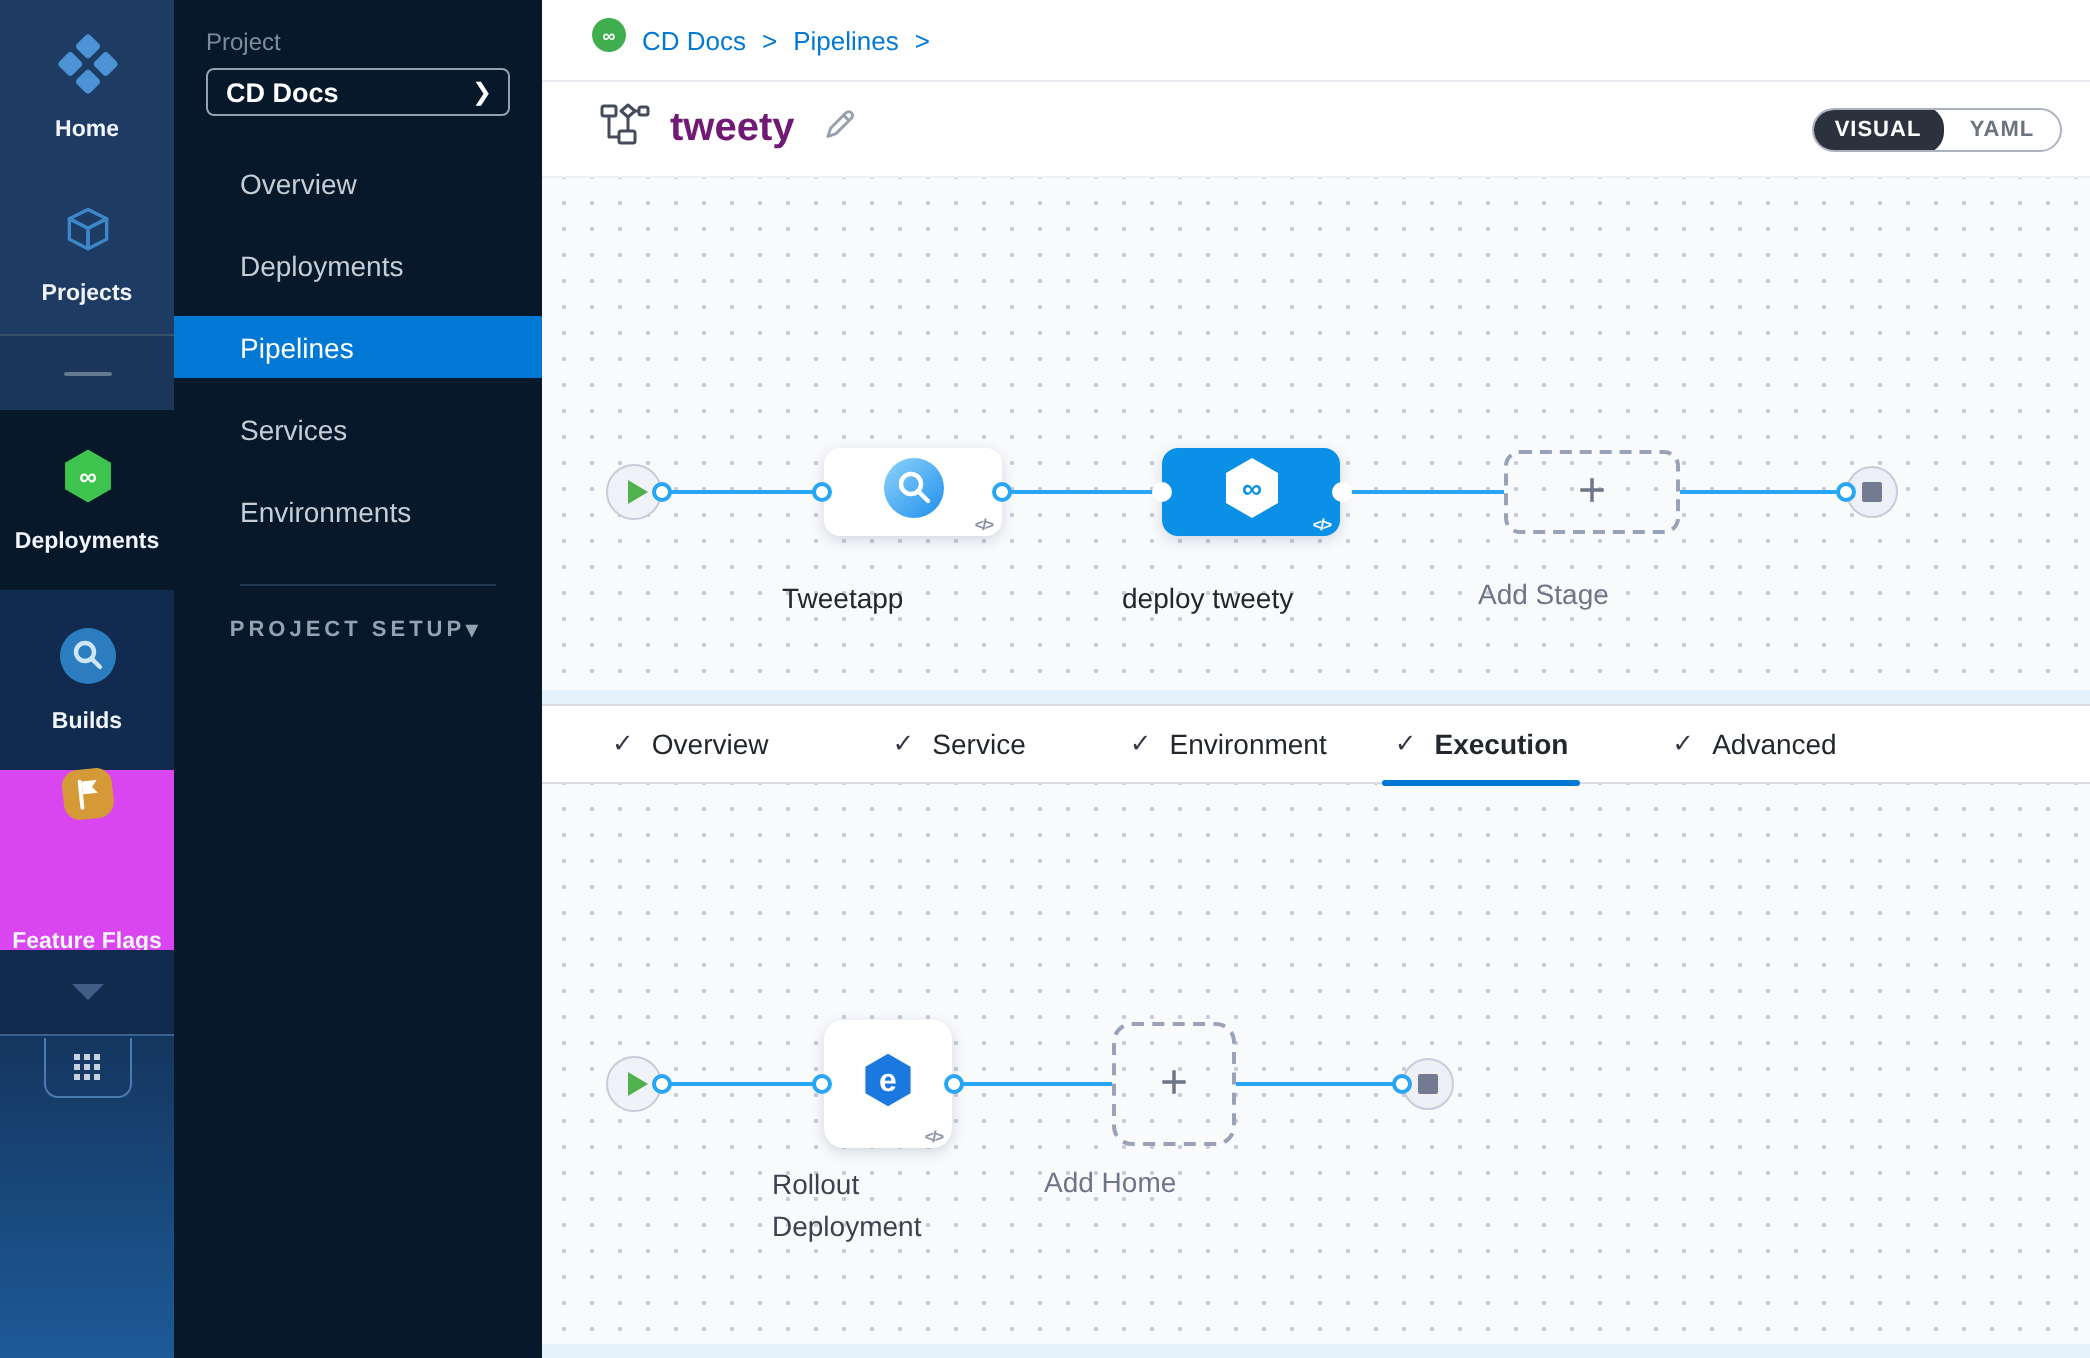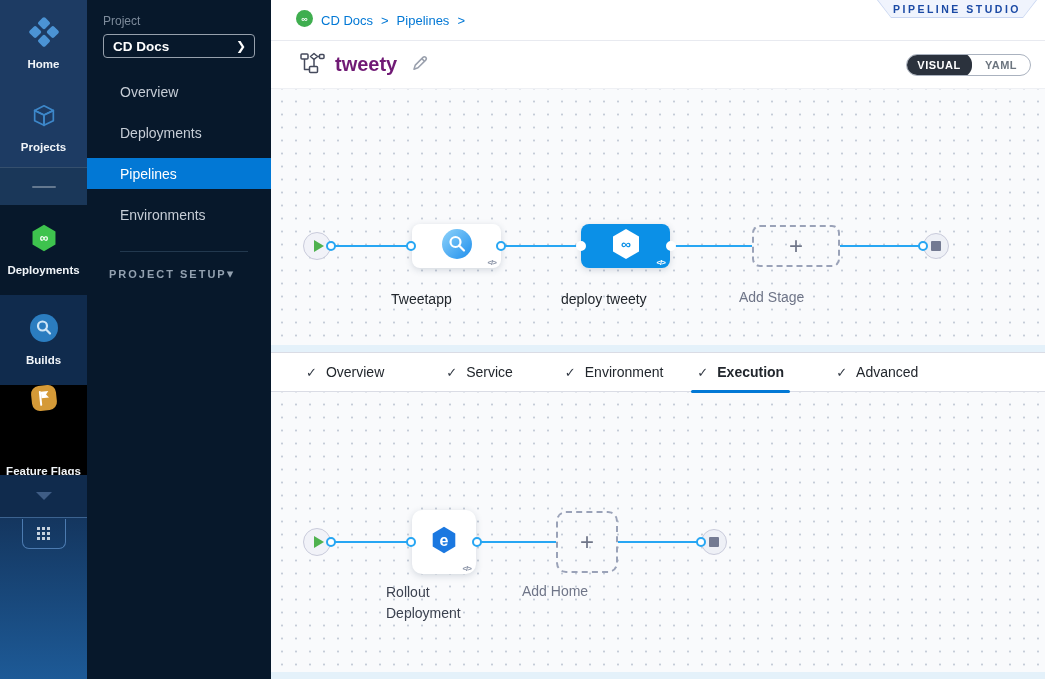--- a/index.html
+++ b/index.html
@@ -9,39 +9,39 @@
   
   .rail { width:87px; height:679px; display:flex; flex-direction:column; flex-shrink:0; }
   .rail-item { display:flex; flex-direction:column; align-items:center; justify-content:center; gap:7px; cursor:pointer; }
   .rail-label { font-size:11.5px; font-weight:bold; color:#f1f5f9; text-align:center; line-height:13px; }
   .r-home { height:88px; background:#1d3b63; }
   .r-projects { height:79px; background:#1d3b63; }
   .r-divider { height:38px; background:#1a3759; border-top:1px solid rgba(255,255,255,.12); display:flex; align-items:center; justify-content:center; }
   .r-divider .dash { width:24px; height:2px; background:#64788f; border-radius:1px; }
   .r-deployments { height:90px; background:#07182b; }
   .r-builds { height:90px; background:#102b4d; }
-  .r-flags { height:90px; background:#000000;gap:48px; }
+  .r-flags { height:90px; background:#d946ef;gap:48px; }
   .r-more { height:42px; background:#102b4d; display:flex; align-items:center; justify-content:center; }
   .tri-down { width:0; height:0; border-left:8px solid transparent; border-right:8px solid transparent; border-top:8px solid #3f5d85; }
   .rail-bottom { flex:1; background:linear-gradient(180deg,#14365f 0%,#1d5a97 100%); border-top:1px solid #3c6390; display:flex; justify-content:center; }
   .grid-box { margin-top:1px; width:44px; height:30px; border:1px solid #4c7bb0; border-top:none; border-radius:0 0 7px 7px; display:flex; align-items:center; justify-content:center; cursor:pointer; }
   .grid-ico { display:grid; grid-template-columns:repeat(3,3.5px); grid-template-rows:repeat(3,3.5px); gap:1.5px; }
   .grid-ico i { background:#c6d2de; }
 
   
   .sidebar { width:184px; height:679px; background:#07182b; flex-shrink:0; color:#c6cdd6; }
   .proj-label { font-size:12px; color:#7d8b9b; padding:14px 0 6px 16px; }
   .proj-select { margin:0 16px; width:152px; height:24px; border:1px solid #96a0ac; border-radius:4px; display:flex; align-items:center; justify-content:space-between; padding:0 8px 0 9px; cursor:pointer; }
   .proj-select .val { color:#fff; font-weight:bold; font-size:13.5px; }
   .proj-select .chev { color:#fff; font-size:12px; font-weight:bold; }
   .nav { margin-top:13px; }
   .nav-item { height:41px; display:flex; align-items:center; padding-left:33px; font-size:14px; color:#c6cdd6; cursor:pointer; }
   .nav-item.selected { height:31px; margin:5px 0; background:#0278d5; color:#fff; }
   .nav-divider { height:1px; background:#22384e; margin:16px 23px 0 33px; }
-  .proj-setup { margin-top:14px; display:flex; align-items:center; justify-content:flex-start; padding:0 26px 0 22px; cursor:pointer; }
+  .proj-setup { margin-top:14px; display:flex; align-items:center; justify-content:center; padding:0 26px 0 22px; cursor:pointer; }
   .proj-setup .t { font-size:11px; font-weight:bold; letter-spacing:2px; color:#93a1b0; }
   .proj-setup .c { color:#93a1b0; font-size:13px; }
 
   
   .main { width:774px; height:679px; display:flex; flex-direction:column; position:relative; background:#fff; }
 
   .crumb-row { height:41px; border-bottom:1px solid #e8eaf0; display:flex; align-items:center; padding-left:25px; gap:8px; }
   .crumb-link { color:#0278d5; font-size:13px; cursor:pointer; }
   .crumb-sep { color:#0278d5; font-size:13px; }
 
@@ -173,34 +173,32 @@
 <aside class="sidebar">
   <div class="proj-label">Project</div>
   <div class="proj-select">
     <span class="val">CD Docs</span>
     <span class="chev">❯</span>
   </div>
   <div class="nav">
     <div class="nav-item">Overview</div>
     <div class="nav-item">Deployments</div>
     <div class="nav-item selected">Pipelines</div>
+    <div class="nav-item">Services</div>
     <div class="nav-item">Environments</div>
   </div>
   <div class="nav-divider"></div>
   <div class="proj-setup">
     <span class="t">PROJECT SETUP</span>
     <span class="c">▾</span>
   </div>
 </aside>
 
 <main class="main">
 
-  <div class="studio-badge">
-    <div class="inner">PIPELINE STUDIO</div>
-  </div>
 
   <div class="crumb-row">
     <span>
       <svg width="17" height="17" viewBox="0 0 17 17">
           <circle cx="8.5" cy="8.5" r="8.5" fill="#3fae4f"></circle>
           <text x="8.5" y="12" text-anchor="middle" font-size="9" font-weight="bold" fill="#fff">∞</text>
         </svg>
     </span>
     <span class="crumb-link">CD Docs</span>
     <span class="crumb-sep">&gt;</span>

